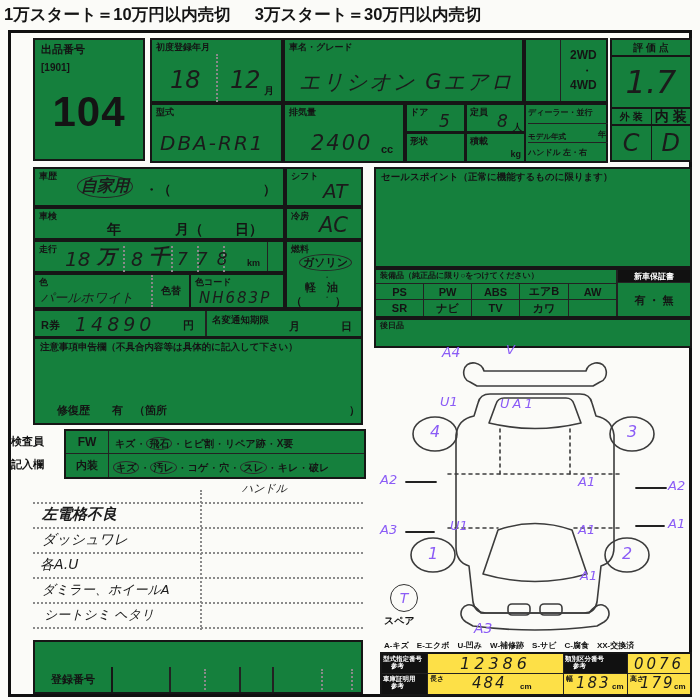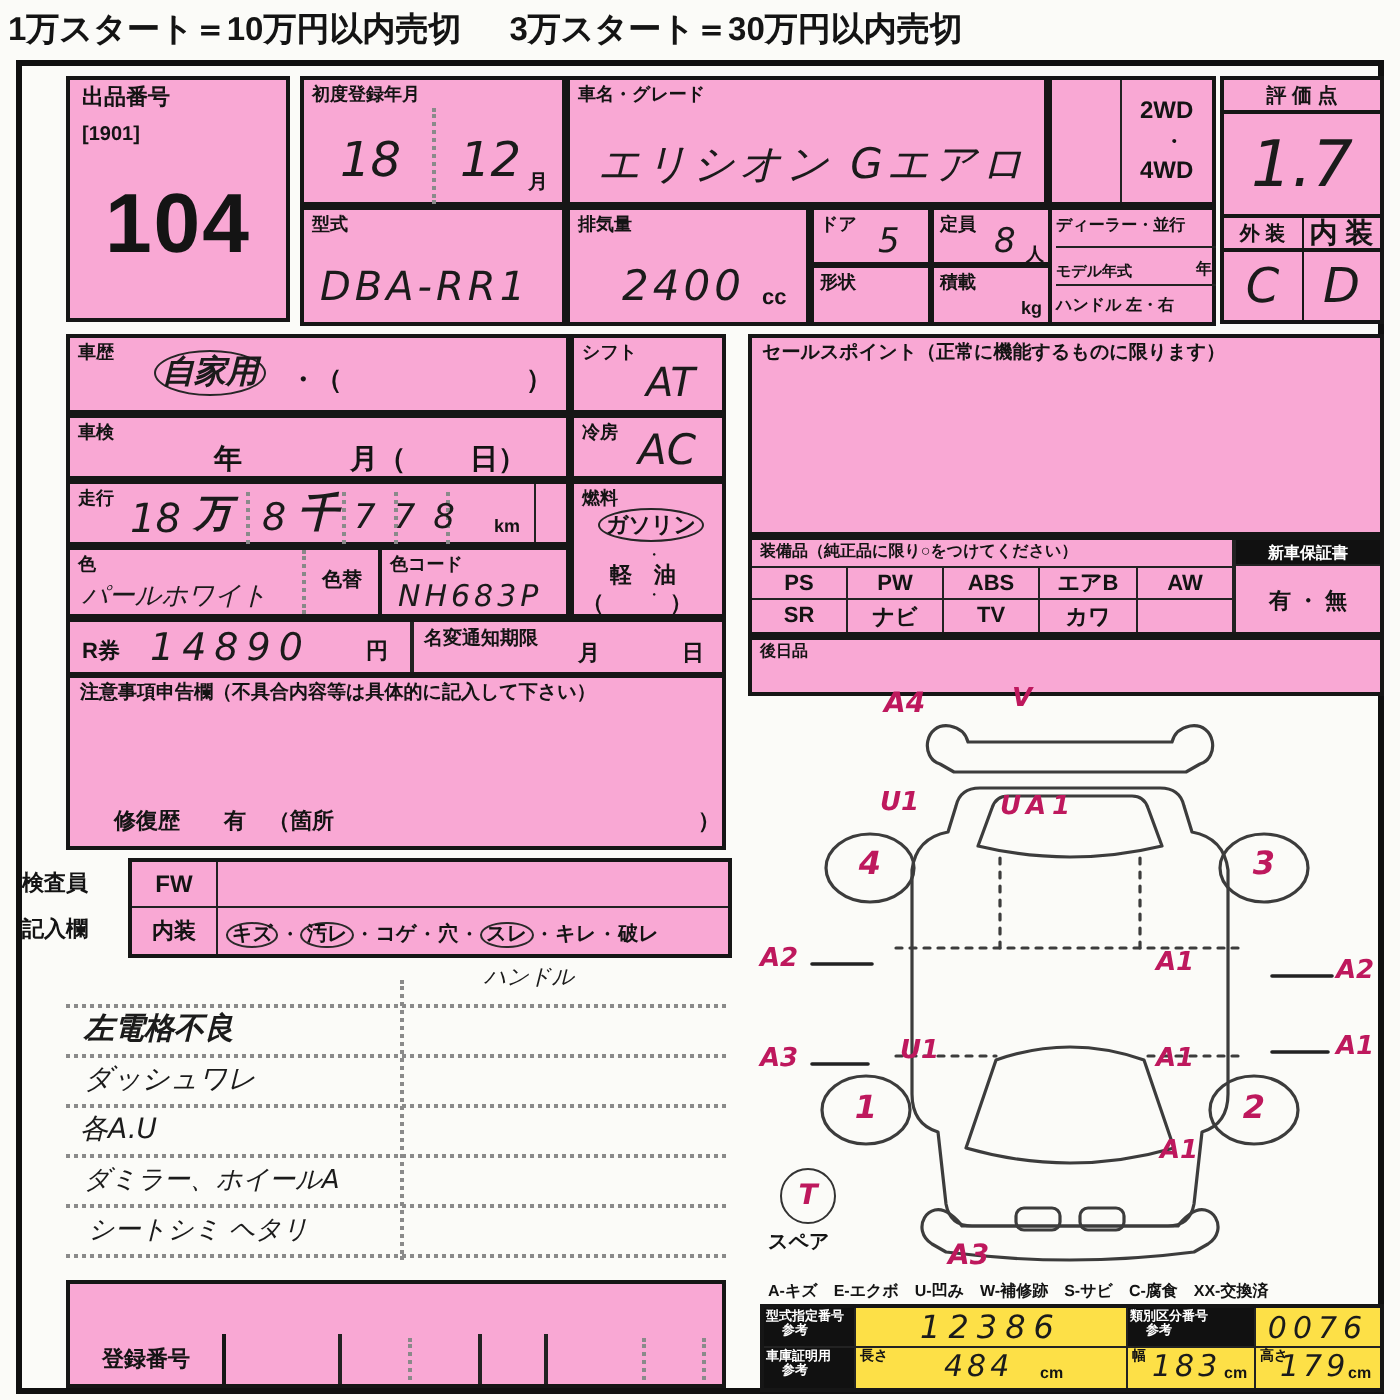--- a/index.html
+++ b/index.html
@@ -1,29 +1,29 @@
 <!DOCTYPE html>
 <html><head>
 <meta charset="utf-8">
 <style>
   html,body{margin:0;padding:0}
   body{width:700px;height:700px;position:relative;background:#fbfbf8;color:#141414;
        font-family:"Liberation Sans",sans-serif;overflow:hidden}
   .ab{position:absolute;box-sizing:border-box}
-  .bx{position:absolute;border:2px solid #161616;background:#f9a8d4;box-sizing:border-box}
+  .bx{position:absolute;border:2px solid #161616;background:#15803d;box-sizing:border-box}
   .lb{font-size:9px;font-weight:700;line-height:1.15}
   .lb2{font-size:8px;font-weight:700;line-height:1.1}
   .hw{font-family:"DejaVu Sans",sans-serif;font-style:italic;color:#1b1b1b}
   .ctr{display:flex;align-items:center;justify-content:center}
   .circ{border:1.6px solid #262626;border-radius:50%;padding:0 3px}
   .dot-h{position:absolute;border-top:2px dotted #8a8a8a}
   .dot-v{position:absolute;border-left:2px dotted #8a8a8a}
   .sol-v{position:absolute;border-left:2px solid #222}
   .mk{position:absolute;font-family:"DejaVu Sans",sans-serif;font-style:italic;
-      font-weight:700;font-size:13px;color:#be185d;white-space:nowrap}
+      font-weight:400;font-size:13px;color:#8b5cf6;white-space:nowrap}
   .iw{font-size:10px;font-weight:700}
   .isep{font-size:9px;font-weight:700;margin:0 1px}
   .icirc{border:1.6px solid #2a2a2a;border-radius:50%;padding:0 2px}
   .eqc{border-right:1.5px solid #222;border-top:1.5px solid #222;display:flex;
        align-items:center;justify-content:center;font-size:11px;font-weight:700}
   .spc{position:relative;border-right:1.5px solid #222;border-bottom:1.5px solid #222;overflow:hidden}
   .tiny{font-size:6.5px;font-weight:700;line-height:1.15}
   svg{display:block}
 </style>
 </head>
@@ -210,20 +210,23 @@
   <span class="ab" style="left:22px;top:64px;font-size:11px;font-weight:700">修復歴　　有　（箇所</span>
   <span class="ab" style="left:314px;top:64px;font-size:11px;font-weight:700">）</span>
 </div>
 
 <div class="ab" style="left:11px;top:434px;font-size:11px;font-weight:700">検査員</div>
 <div class="ab" style="left:11px;top:457px;font-size:11px;font-weight:700">記入欄</div>
 
 <div class="bx" style="left:64px;top:429px;width:302px;height:50px">
   <div class="ab" style="left:0;top:0;width:100%;height:23px;border-bottom:1.5px solid #222;display:flex;align-items:center">
     <span class="ctr" style="width:42px;height:100%;border-right:1.5px solid #222;font-size:12px;font-weight:700;display:flex;align-items:center;justify-content:center">FW</span>
+    <span style="padding-left:6px;white-space:nowrap">
+      <span class="iw">キズ</span><span class="isep">・</span><span class="iw icirc">飛石</span><span class="isep">・</span><span class="iw">ヒビ割</span><span class="isep">・</span><span class="iw">リペア跡</span><span class="isep">・</span><span class="iw">X要</span>
+    </span>
   </div>
   <div class="ab" style="left:0;top:23px;width:100%;height:23px;display:flex;align-items:center">
     <span class="ctr" style="width:42px;height:100%;border-right:1.5px solid #222;font-size:11px;font-weight:700;display:flex;align-items:center;justify-content:center">内装</span>
     <span style="padding-left:4px;white-space:nowrap">
       <span class="iw icirc">キズ</span><span class="isep">・</span><span class="iw icirc">汚レ</span><span class="isep">・</span><span class="iw">コゲ</span><span class="isep">・</span><span class="iw">穴</span><span class="isep">・</span><span class="iw icirc">スレ</span><span class="isep">・</span><span class="iw">キレ</span><span class="isep">・</span><span class="iw">破レ</span>
     </span>
   </div>
 </div>
 <div class="hw ab" style="left:242px;top:481px;font-size:11px">ハンドル</div>
 

